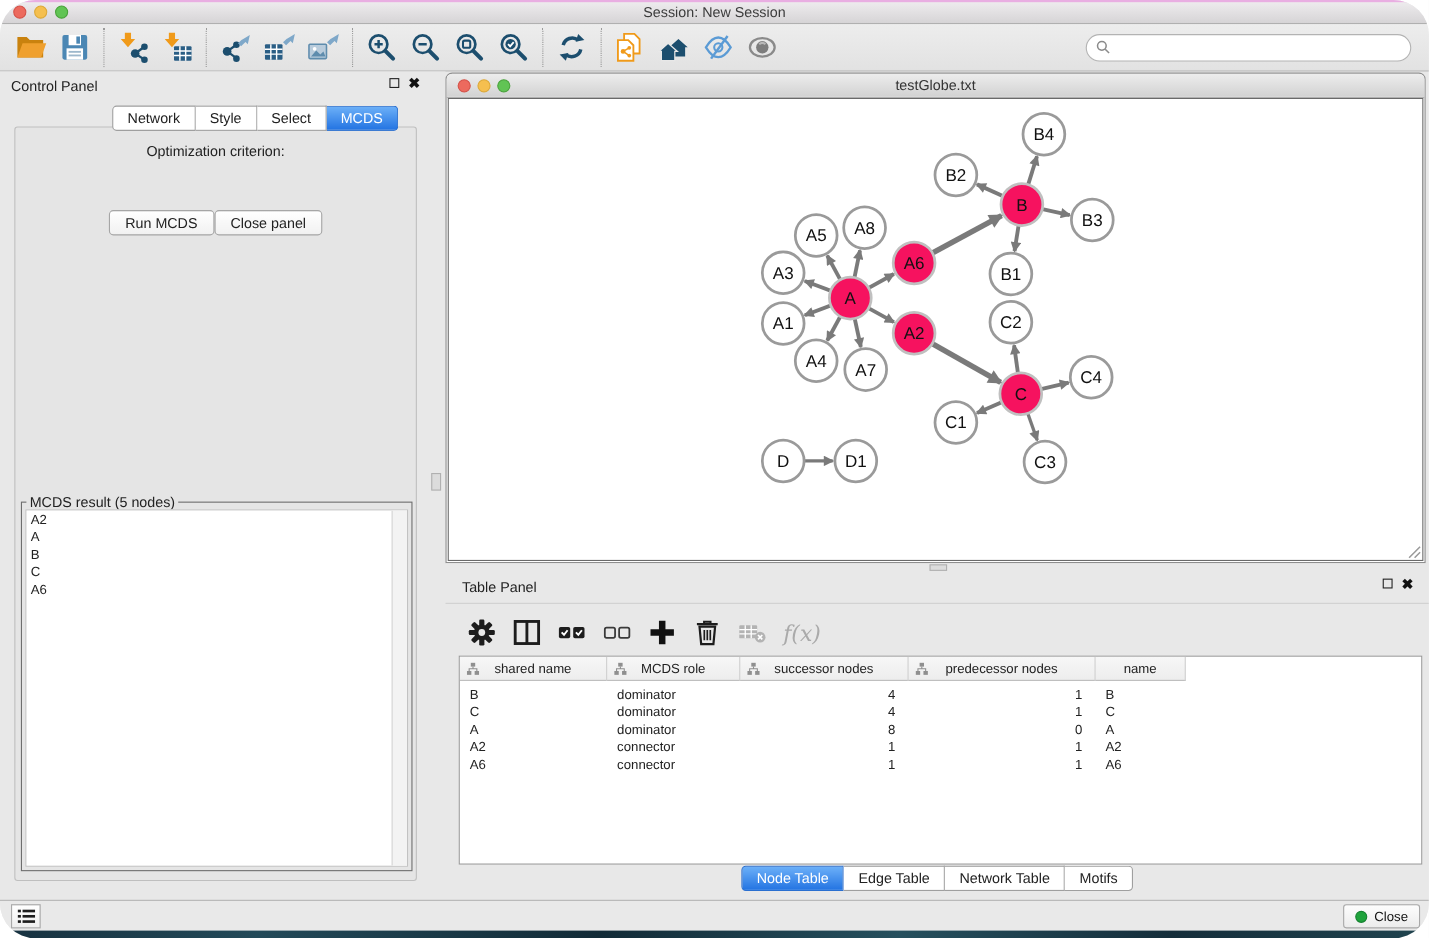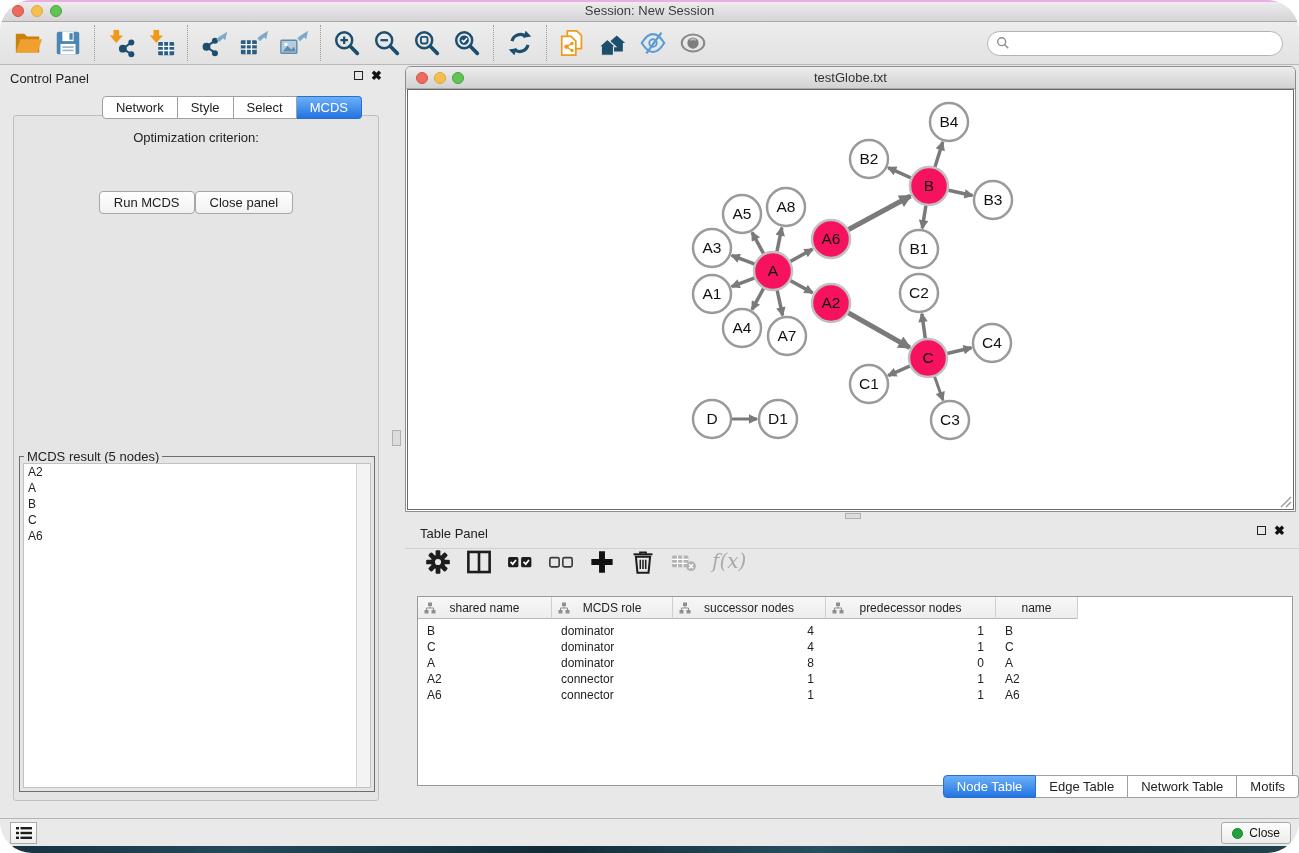--- a/index.html
+++ b/index.html
@@ -77,35 +77,35 @@
     border:1px solid #6a6a6a; }
   .resize-grip { position:absolute; right:1px; bottom:1px; width:13px; height:13px; }
 
   
   .h-splitter { position:absolute; left:405px; top:512px; width:894px; height:8px; background:#e8e8e8; }
   .h-grip { position:absolute; left:440px; top:1px; width:16px; height:6px; background:#dcdcdc; border:1px solid #b0b0b0; }
 
   
   .table-panel { position:absolute; left:405px; top:520px; width:894px; height:298px; background:#e8e8e8; }
   .tp-toolbar { position:absolute; left:0; top:28px; width:100%; height:40px; border-top:1px solid #d0d0d0;
-    display:flex; align-items:flex-start; gap:15px; padding-left:20px; }
+    display:flex; align-items:flex-end; gap:15px; padding-left:20px; }
   .tp-btn { width:26px; height:26px; display:flex; align-items:center; justify-content:center; }
   .fx-label { font-family:"DejaVu Serif", serif; font-style:italic; font-size:20px; color:#aaa; }
   .tp-table { position:absolute; left:12px; top:76px; width:876px; height:190px; background:#fff;
     border:1px solid #9a9a9a; overflow:hidden; }
   .thead { position:absolute; left:0; top:0; height:22px; display:flex;
     background:linear-gradient(#f7f7f7,#ededed); border-bottom:1px solid #b9b9b9; }
   .th { position:relative; height:22px; border-right:1px solid #cfcfcf; display:flex;
     align-items:center; justify-content:center; font-size:12px; color:#222; }
   .th .tree-icon { position:absolute; left:6px; top:5px; }
   .trow { position:absolute; left:0; display:flex; height:16px; }
   .td { font-size:12px; line-height:16px; white-space:nowrap; overflow:hidden; }
   .td.l { text-align:left; padding-left:9px; }
   .td.r { text-align:right; padding-right:12px; }
-  .tp-tabs { position:absolute; left:0; bottom:20px; width:100%; display:flex; justify-content:flex-end; }
+  .tp-tabs { position:absolute; left:0; bottom:8px; width:100%; display:flex; justify-content:center; }
 
   
   .statusbar { position:absolute; left:0; top:818px; width:1299px; height:28px; background:#e9e9e9;
     border-top:1px solid #b5b5b5; }
   .list-btn { position:absolute; left:10px; top:3px; width:27px; height:22px;
     background:linear-gradient(#fff,#eee); border:1px solid #a9a9a9; display:flex; align-items:center; justify-content:center; }
   .memory-btn { position:absolute; right:8px; top:3px; height:22px; padding:0 10px;
     background:linear-gradient(#fdfdfd,#ececec); border:1px solid #a9a9a9; border-radius:3px;
     display:flex; align-items:center; gap:6px; font-size:12px; color:#111; }
   .mem-dot { width:11px; height:11px; border-radius:50%; background:#1fa33c; border:1px solid #158230; }

